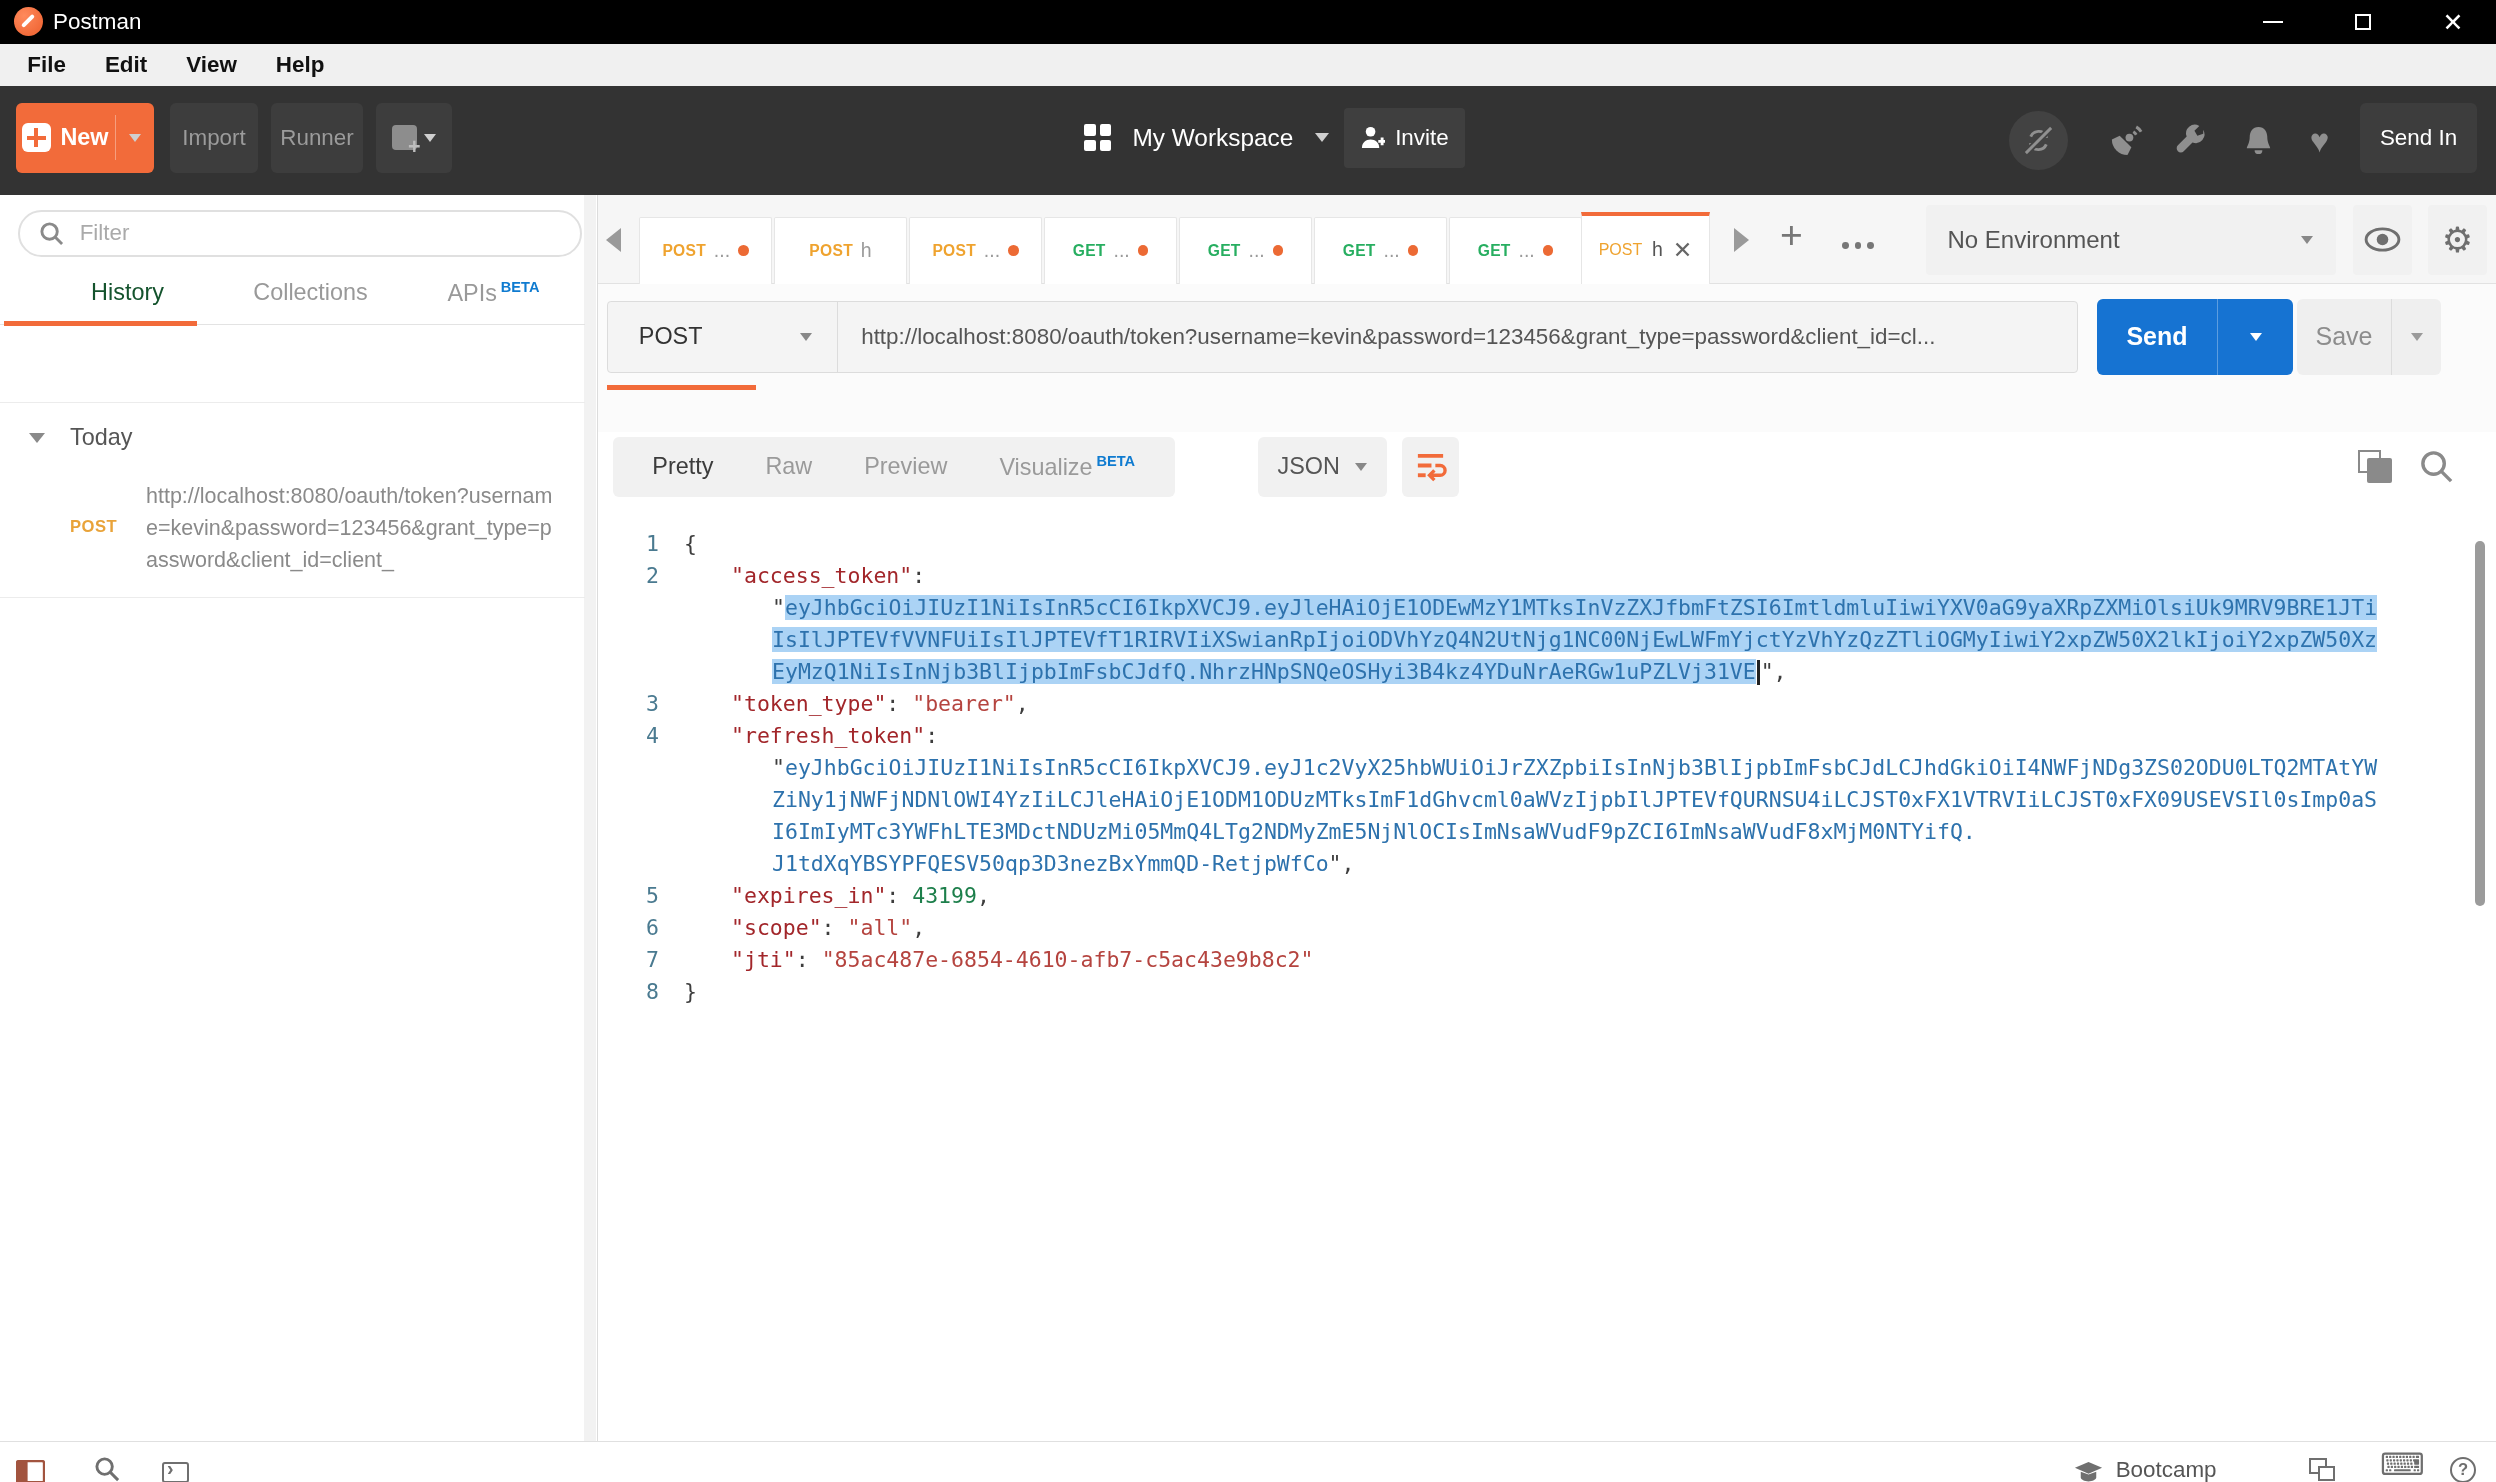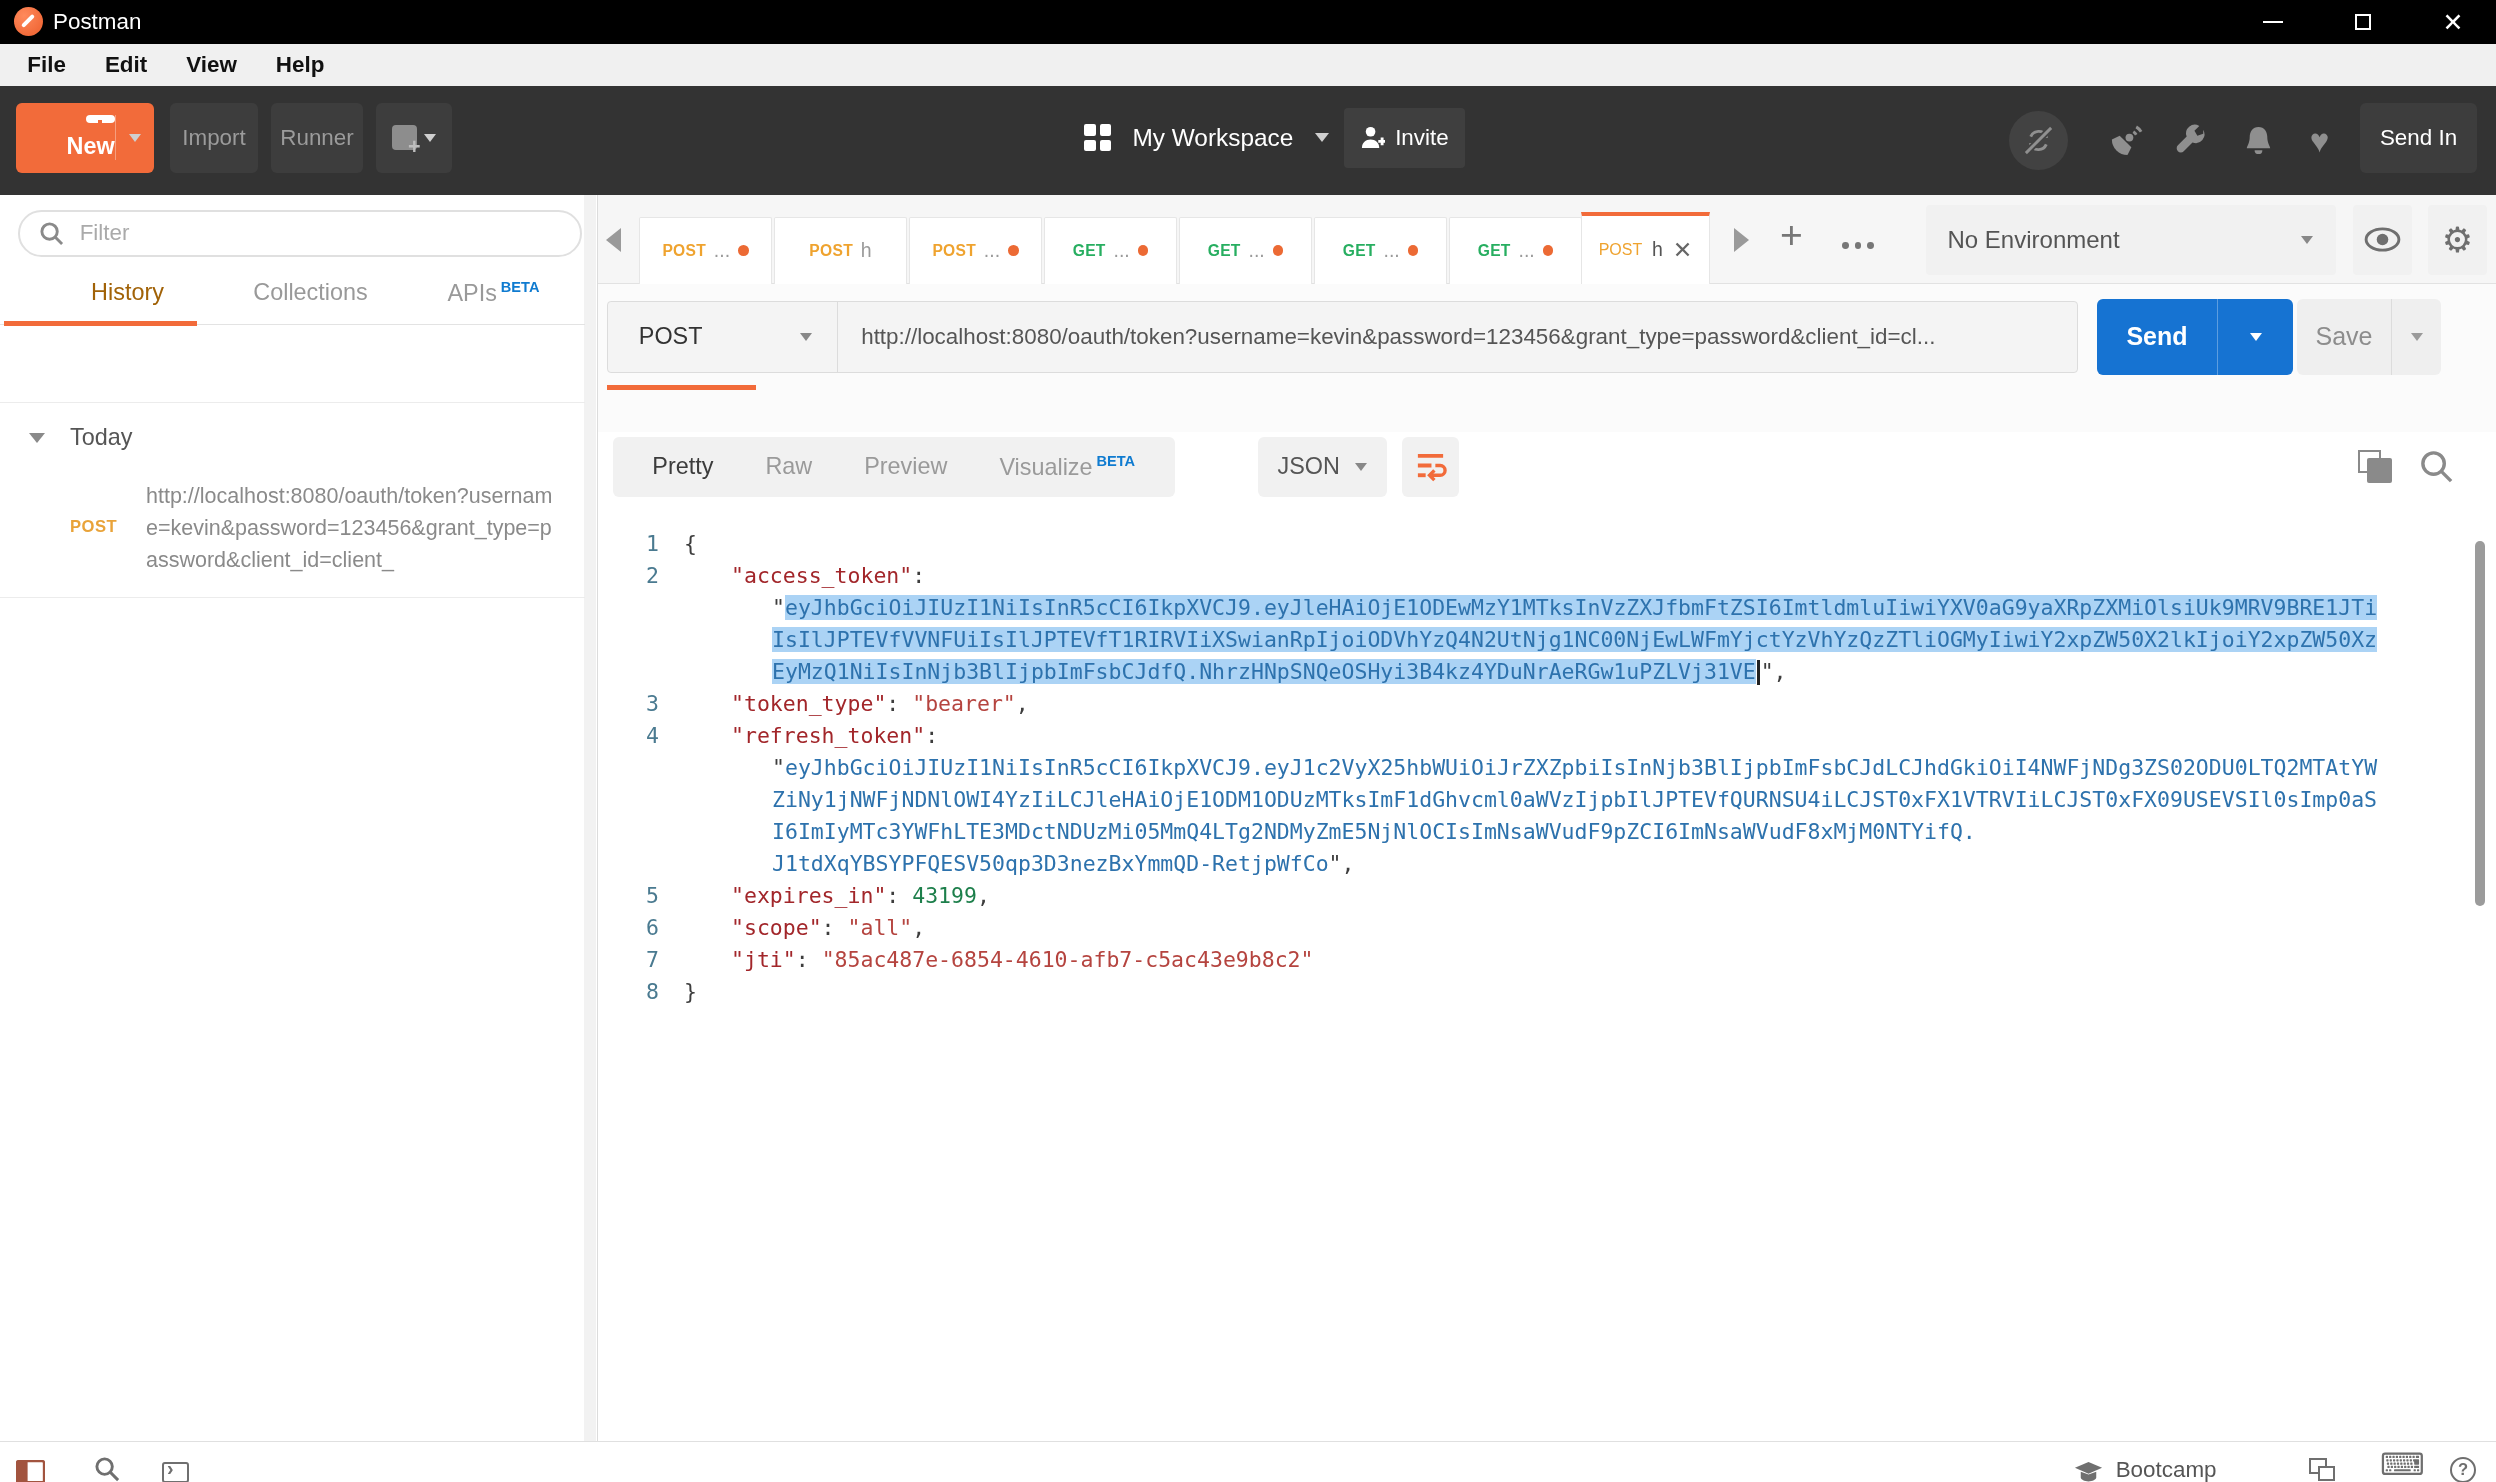--- a/index.html
+++ b/index.html
@@ -17,21 +17,21 @@
   #ctl-max i { width:16.6px; height:16.6px; border:2px solid #fff; display:block; }
   #ctl-close { font-size:25px; font-weight:300; }
 
   
   #menubar { position:absolute; left:0; top:44px; width:2497px; height:42px; background:#f0f0f0; display:flex; align-items:center; padding-left:7.8px;font-weight:bold; }
   .menu-item { font-size:22.4px; color:#111; padding:0 19.5px; height:42px; line-height:42px; }
 
   
   #toolbar { position:absolute; left:0; top:86px; width:2497px; height:109px; background:#333; }
   #new-btn { position:absolute; left:15.6px; top:16.6px; width:138px; height:70px; background:#f26b3a; border-radius:5.9px; display:flex; align-items:center; color:#fff; }
-  #new-btn .main { width:100px; display:flex; align-items:flex-end; justify-content:center; gap:9.8px; font-size:23.4px; font-weight:600; border-right:1px solid rgba(255,255,255,.35); height:45px;flex-direction:column; }
+  #new-btn .main { width:100px; display:flex; align-items:center; justify-content:center; gap:9.8px; font-size:23.4px; font-weight:600; border-right:1px solid rgba(255,255,255,.35); height:45px; }
   #new-plus { width:29px; height:29px; background:#fff; border-radius:5.9px; position:relative; }
   #new-plus:before { content:""; position:absolute; left:12.7px; top:4.9px; width:3.9px; height:19.5px; background:#f26b3a; }
   #new-plus:after  { content:""; position:absolute; left:4.9px; top:12.7px; width:19.5px; height:3.9px; background:#f26b3a; }
   #new-btn .arr { flex:1; display:flex; justify-content:center; }
   .tb-btn { position:absolute; top:16.6px; height:70px; background:#3d3d3d; border-radius:5.9px; color:#9b9b9b; font-size:22.4px; display:flex; align-items:center; justify-content:center; }
   #import-btn { left:170px; width:88px; } #runner-btn { left:271px; width:92px; }
   #newwin-btn { left:376px; width:76px; gap:7.8px; }
   #newwin-glyph { width:25px; height:25px; background:#8d8d8d; border-radius:3.9px; position:relative; }
   #newwin-glyph:after { content:"+"; position:absolute; right:-3.9px; bottom:-9.8px; color:#bdbdbd; font-size:21.5px; font-weight:700; }
   .caret-down { width:0; height:0; border-left:7.8px solid transparent; border-right:7.8px solid transparent; border-top:9.8px solid #cfcfcf; display:inline-block; }
@@ -50,21 +50,21 @@
   #signin-btn { position:absolute; left:2360px; top:16.6px; width:117px; height:70px; background:#3d3d3d; border-radius:5.9px; color:#fff; font-size:22.4px; display:flex; align-items:center; justify-content:center; }
 
   
   #sidebar { position:absolute; left:0; top:195px; width:598px; height:1246px; background:#fff; border-right:1px solid #dcdcdc; }
   #sidebar-scroll { position:absolute; right:1px; top:0; width:11.7px; height:1246px; background:#f2f2f2; }
   #filter-box { position:absolute; left:17.6px; top:14.6px; width:564px; height:47px; border:2px solid #e0e0e0; border-radius:25px; display:flex; align-items:center; padding-left:19.5px; gap:15.6px; }
   #filter-box svg { flex:none; }
   #filter-ph { font-size:22.4px; color:#aaa; }
   #side-tabs { position:absolute; left:0; top:84px; width:585px; height:46px; border-bottom:1px solid #e3e3e3; display:flex; }
   .side-tab { font-size:23.4px; color:#999; flex:1; text-align:center; position:relative; }
-  .side-tab.active { color:#a16207;padding-left:36px; }
+  .side-tab.active { color:#14532d;padding-left:36px; }
   #hist-underline { position:absolute; left:3.9px; top:42px; width:193px; height:4.9px; background:#f26b3a; }
   .beta { color:#0f7bd0; font-size:14.6px; font-weight:700; vertical-align:super; margin-left:3.9px; }
   #save-row { position:absolute; left:0; top:144px; width:585px; height:51px; display:flex; align-items:center; }
   #toggle { margin-left:17.6px; width:45px; height:25px; background:#b9b9b9; border-radius:12.7px; position:relative; }
   #toggle:before { content:""; position:absolute; left:2px; top:2px; width:21.5px; height:21.5px; border-radius:50%; background:#fff; }
   #save-label { margin-left:13.7px; font-size:22.4px; color:#555; }
   #clear-all { position:absolute; right:24.4px; font-size:22.4px; color:#333; }
   #side-div { position:absolute; left:0; top:207px; width:585px; height:1px; background:#ececec; }
   #today-row { position:absolute; left:29px; top:229px; display:flex; align-items:center; gap:25px; }
   #today-caret { width:0; height:0; border-left:8.8px solid transparent; border-right:8.8px solid transparent; border-top:10.7px solid #8a8a8a; }

